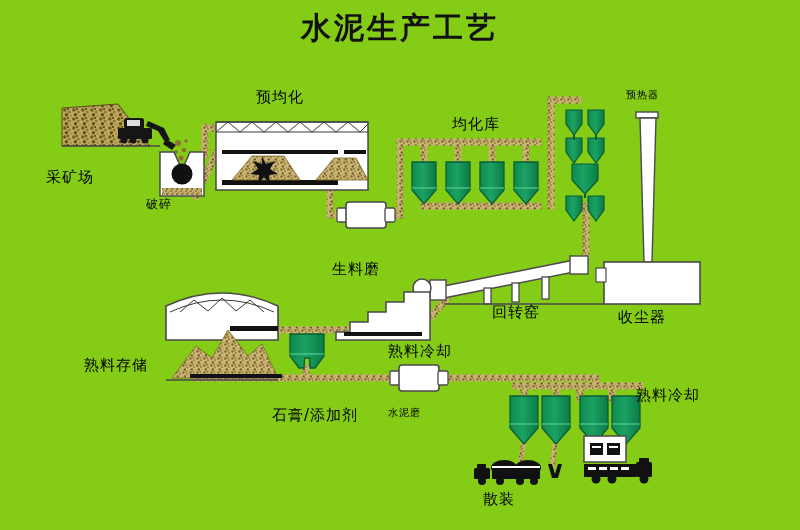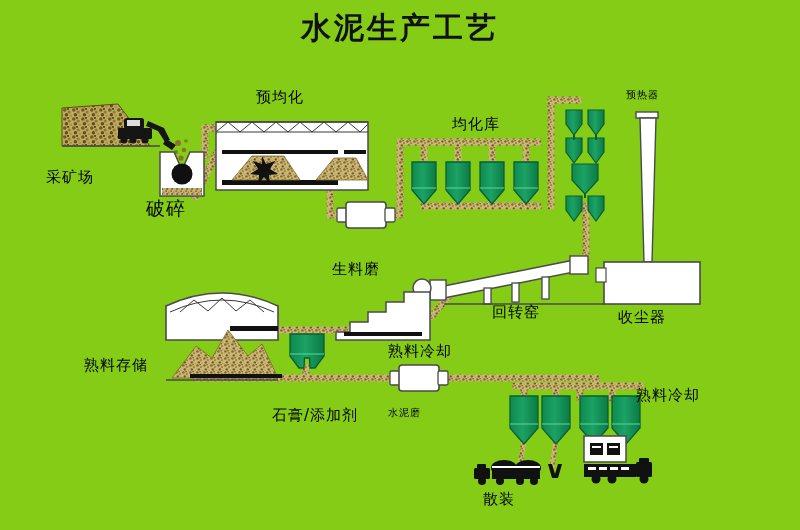--- a/index.html
+++ b/index.html
@@ -301,21 +301,21 @@
       </g>
       <rect x="636" y="462" width="16" height="15" rx="1.5"></rect>
       <rect x="639" y="458" width="10" height="6" rx="1"></rect>
       <circle cx="596" cy="479" r="4.5"></circle>
         <circle cx="612" cy="479" r="4.5"></circle>
       <circle cx="644" cy="479" r="4.5"></circle>
     </g>
   </svg>
 
   <div class="lbl" style="left:46px;  top:168px; font-size:15px;">采矿场</div>
-  <div class="lbl" style="left:146px; top:196px; font-size:19px;">破碎</div>
+  <div class="lbl" style="left:146px; top:196px; font-size:12px;">破碎</div>
   <div class="lbl" style="left:256px; top:88px;  font-size:15px;">预均化</div>
   <div class="lbl" style="left:332px; top:228px; font-size:15px;margin-top:32px;">生料磨</div>
   <div class="lbl" style="left:452px; top:115px; font-size:15px;">均化库</div>
   <div class="lbl" style="left:626px; top:88px;  font-size:10px;">预热器</div>
   <div class="lbl" style="left:492px; top:303px; font-size:15px;">回转窑</div>
   <div class="lbl" style="left:618px; top:308px; font-size:15px;text-align:right;">收尘器</div>
   <div class="lbl" style="left:388px; top:342px; font-size:15px;">熟料冷却</div>
   <div class="lbl" style="left:84px;  top:356px; font-size:15px;">熟料存储</div>
   <div class="lbl" style="left:272px; top:406px; font-size:15px;">石膏/添加剂</div>
   <div class="lbl" style="left:388px; top:406px; font-size:10px;">水泥磨</div>

